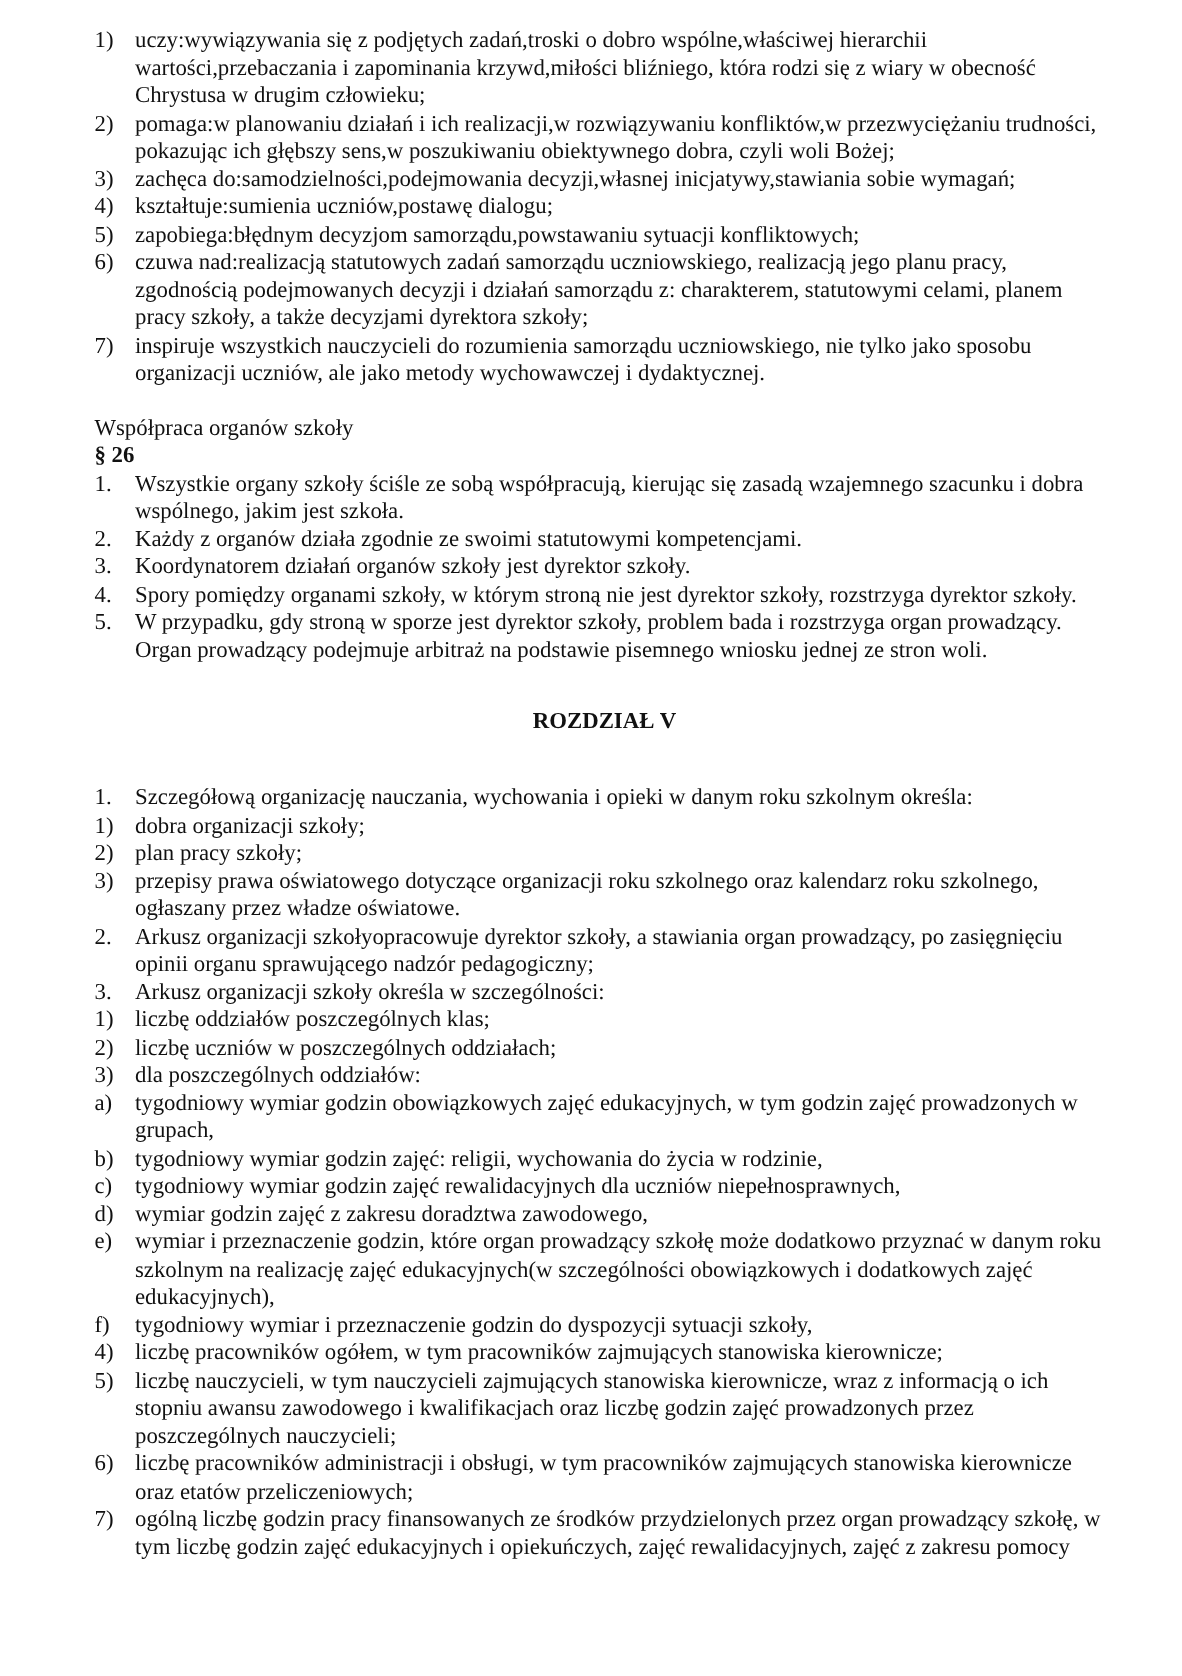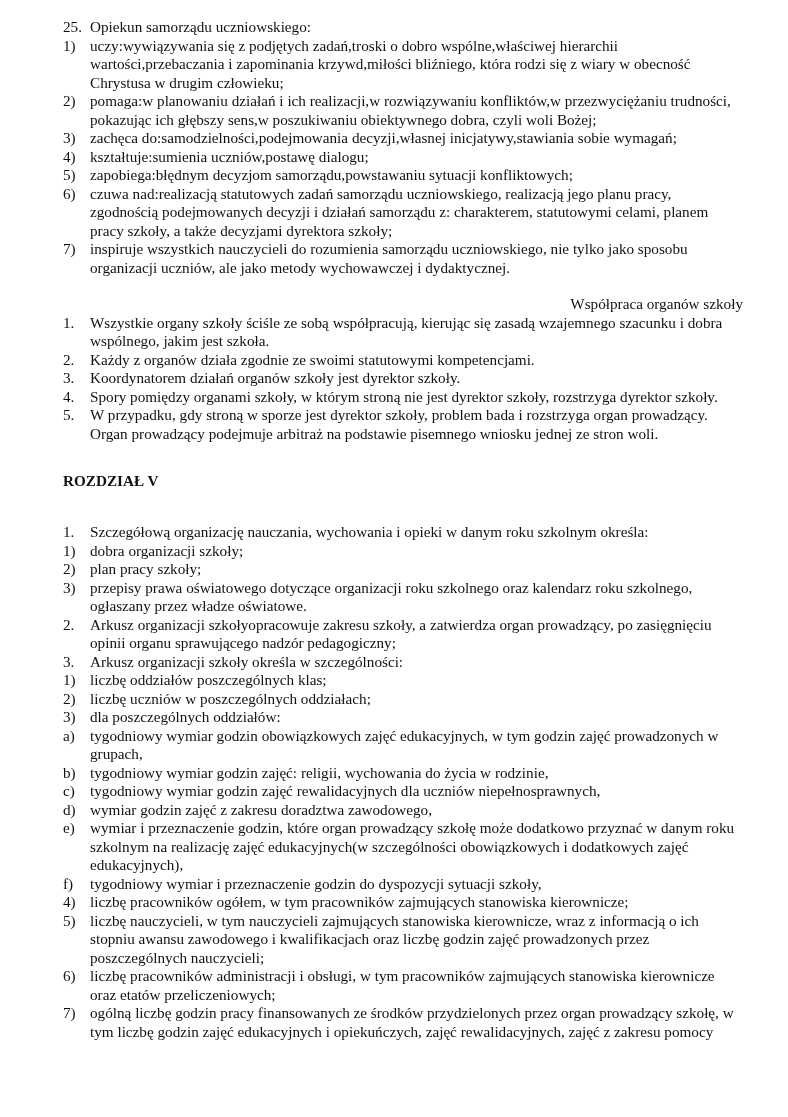--- a/index.html
+++ b/index.html
@@ -5,35 +5,31 @@
   html, body { margin: 0; padding: 0; background: #ffffff; }
   body {
     width: 788px; height: 1117px; overflow: hidden; position: relative;
     font-family: "Liberation Serif", serif; font-size: 15.2px; color: #111;
     line-height: 18.5px;
   }
   .page { position: absolute; left: 63px; top: 18px; width: 680px; }
   .item { display: flex; }
   .num { width: 27px; flex: 0 0 27px; }
   .txt { flex: 1; }
-  .center { text-align: right; }
+  .center { text-align: left; }
   .bold { font-weight: bold; }
   .gap-s { height: 18px; }
   .gap-m { height: 26px; }
-  .chap { font-weight: bold; text-align: left; line-height: 24px; }
+  .chap { font-weight: bold; text-align: center; line-height: 24px; }
 </style>
 </head>
 <body>
 
 <div class="page">
 
-  <div class="item">
-    <span class="num">25.</span>
-    <span class="txt">Opiekun samorządu uczniowskiego:</span>
-  </div>
   <div id="s25">
       <div class="item">
         <span class="num">1)</span>
         <span class="txt">uczy:wywiązywania się z podjętych zadań,troski o dobro wspólne,właściwej hierarchii wartości,przebaczania i zapominania krzywd,miłości bliźniego, która rodzi się z wiary w obecność Chrystusa w drugim człowieku;</span>
       </div>
       <div class="item">
         <span class="num">2)</span>
         <span class="txt">pomaga:w planowaniu działań i ich realizacji,w rozwiązywaniu konfliktów,w przezwyciężaniu trudności, pokazując ich głębszy sens,w poszukiwaniu obiektywnego dobra, czyli woli Bożej;</span>
       </div>
       <div class="item">
@@ -53,20 +49,21 @@
         <span class="txt">czuwa nad:realizacją statutowych zadań samorządu uczniowskiego, realizacją jego planu pracy, zgodnością podejmowanych decyzji i działań samorządu z: charakterem, statutowymi celami, planem pracy szkoły, a także decyzjami dyrektora szkoły;</span>
       </div>
       <div class="item">
         <span class="num">7)</span>
         <span class="txt">inspiruje wszystkich nauczycieli do rozumienia samorządu uczniowskiego, nie tylko jako sposobu organizacji uczniów, ale jako metody wychowawczej i dydaktycznej.</span>
       </div>
     </div>
 
   <div class="gap-s"></div>
   <div class="center">Współpraca organów szkoły</div>
+  <div class="center bold">§ 26</div>
   <div id="s26">
       <div class="item">
         <span class="num">1.</span>
         <span class="txt">Wszystkie organy szkoły ściśle ze sobą współpracują, kierując się zasadą wzajemnego szacunku i dobra wspólnego, jakim jest szkoła.</span>
       </div>
       <div class="item">
         <span class="num">2.</span>
         <span class="txt">Każdy z organów działa zgodnie ze swoimi statutowymi kompetencjami.</span>
       </div>
       <div class="item">
@@ -99,21 +96,21 @@
       <div class="item">
         <span class="num">2)</span>
         <span class="txt">plan pracy szkoły;</span>
       </div>
       <div class="item">
         <span class="num">3)</span>
         <span class="txt">przepisy prawa oświatowego dotyczące organizacji roku szkolnego oraz kalendarz roku szkolnego, ogłaszany przez władze oświatowe.</span>
       </div>
       <div class="item">
         <span class="num">2.</span>
-        <span class="txt">Arkusz organizacji szkołyopracowuje zakresu szkoły, a zatwierdza organ prowadzący, po zasięgnięciu opinii organu sprawującego nadzór pedagogiczny;</span>
+        <span class="txt">Arkusz organizacji szkołyopracowuje dyrektor szkoły, a stawiania organ prowadzący, po zasięgnięciu opinii organu sprawującego nadzór pedagogiczny;</span>
       </div>
       <div class="item">
         <span class="num">3.</span>
         <span class="txt">Arkusz organizacji szkoły określa w szczególności:</span>
       </div>
       <div class="item">
         <span class="num">1)</span>
         <span class="txt">liczbę oddziałów poszczególnych klas;</span>
       </div>
       <div class="item">

